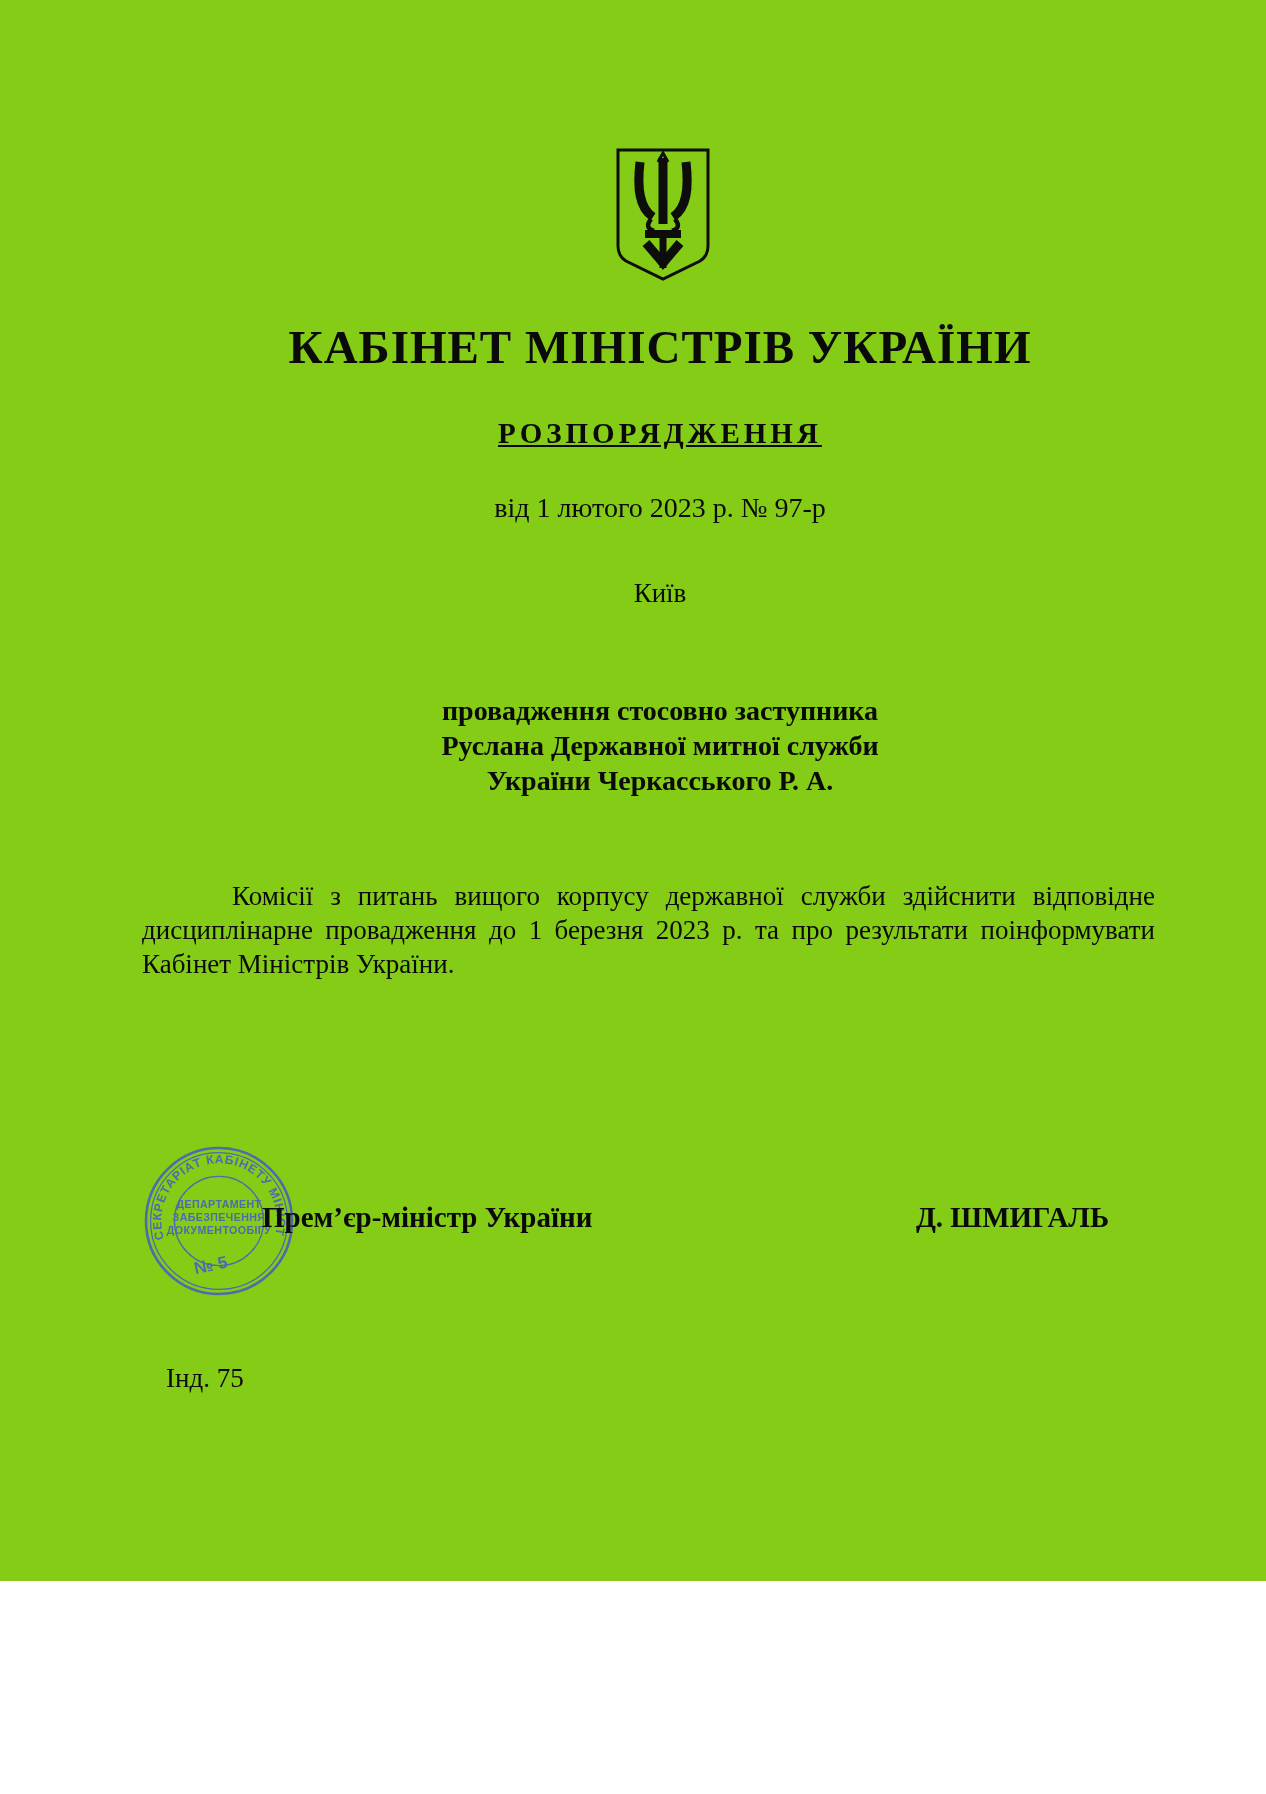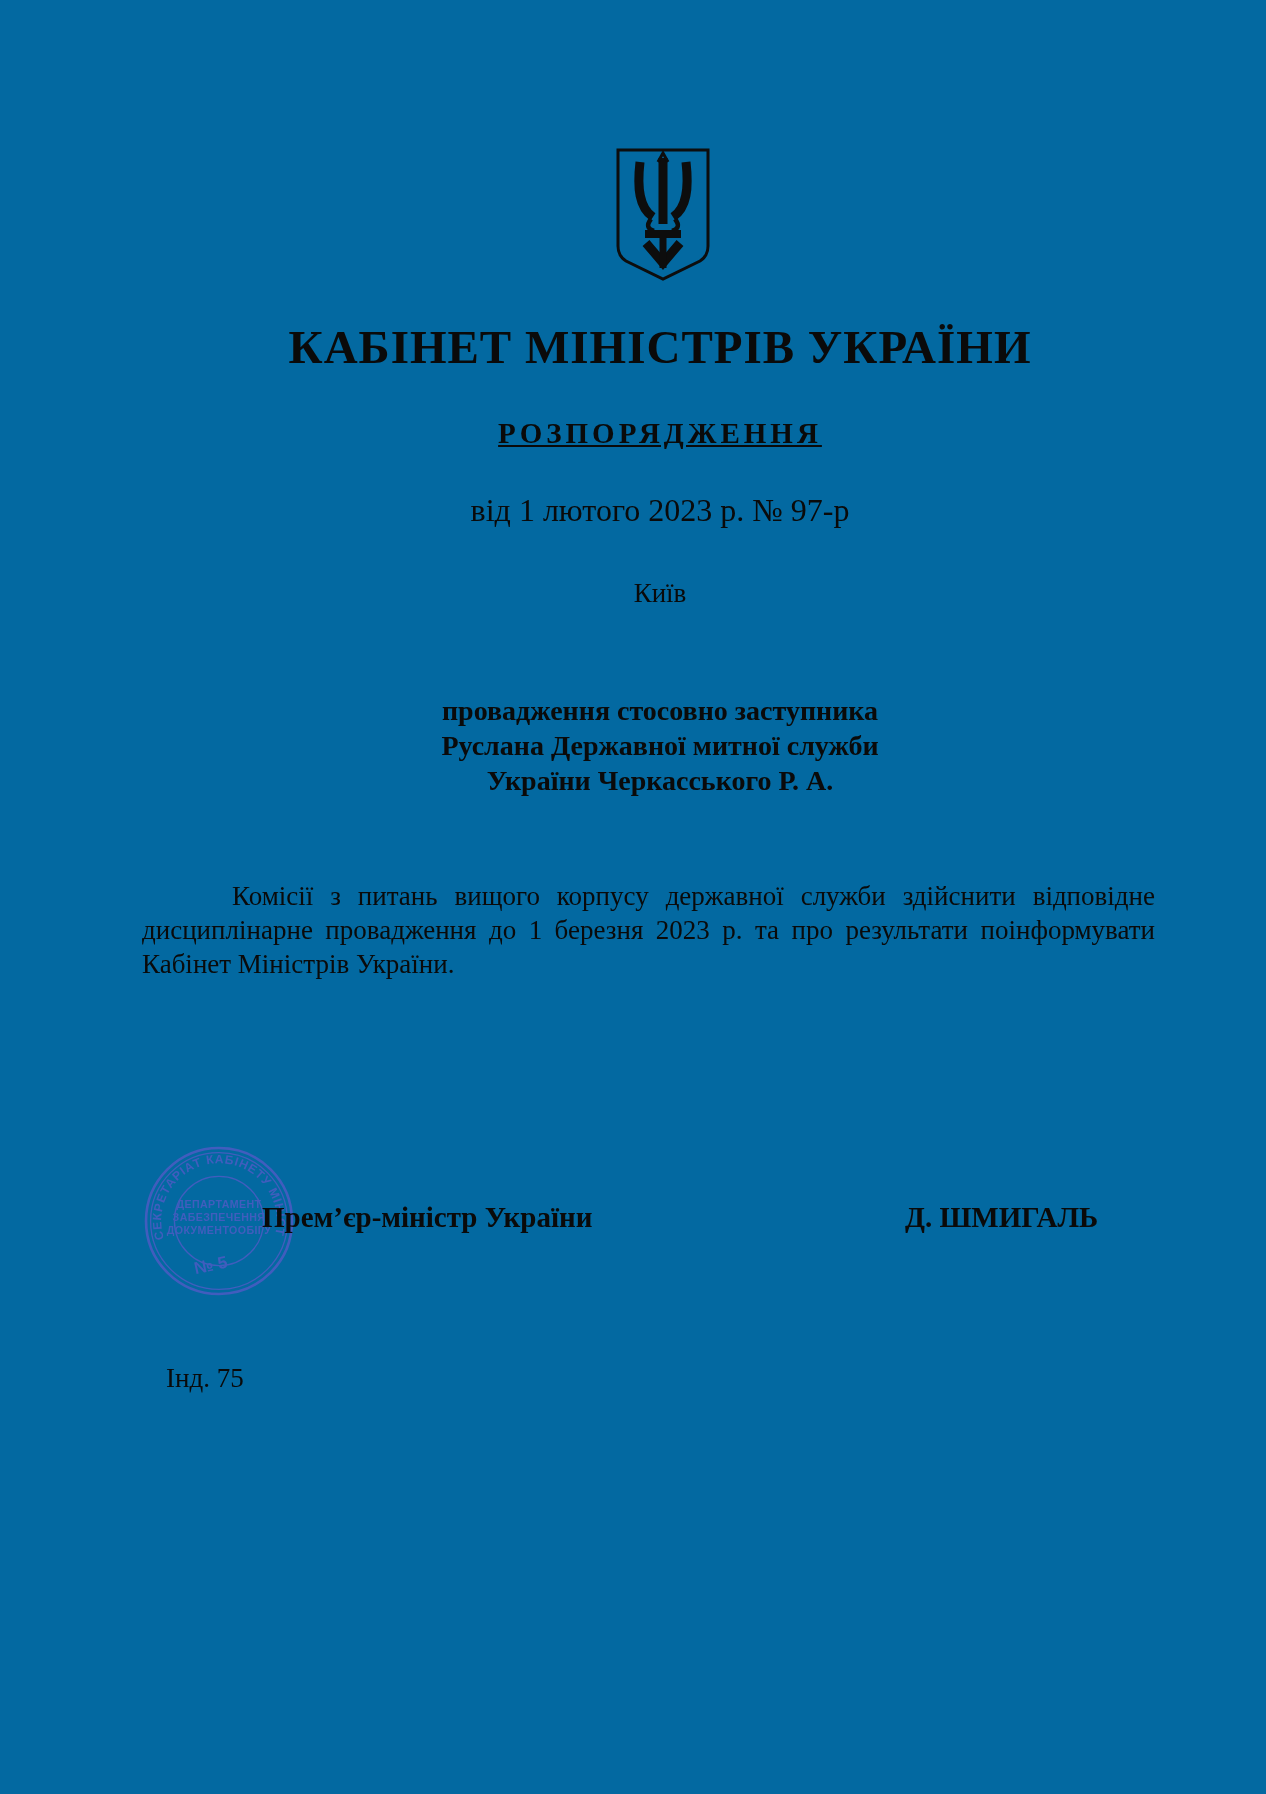--- a/index.html
+++ b/index.html
@@ -1,21 +1,21 @@
 <!DOCTYPE html>
 <html lang="uk"><head>
 <meta charset="utf-8">
 <title>Розпорядження КМУ № 97-р</title>
 <style>
   html, body { margin: 0; padding: 0; background: #ffffff; }
   .page {
     position: relative;
     width: 1266px;
-    height: 1794px;
-    background: #0369a1;
+    height: 1581px;
+    background: #84cc16;
     overflow: hidden;
     font-family: "Liberation Serif", "DejaVu Serif", serif;
     color: #0a0a0a;
   }
   .emblem {
     position: absolute;
     left: 614px; top: 146px;
     width: 98px; height: 137px;
   }
   .centered-col {
@@ -33,21 +33,21 @@
   }
   .doc-type {
     top: 417px;
     font-size: 29px;
     font-weight: bold;
     letter-spacing: 4px;
     text-decoration: underline;
   }
   .date-line {
     top: 492px;
-    font-size: 32px;
+    font-size: 28px;
   }
   .city {
     top: 578px;
     font-size: 27px;
   }
   .doc-title {
     top: 693px;
     font-size: 28px;
     font-weight: bold;
     line-height: 35px;
@@ -93,21 +93,21 @@
     font-size: 29px;
     font-weight: bold;
     z-index: 2;
     white-space: nowrap;
     margin-left: 12px;
   }
   .sig-name {
     position: absolute;
     left: 905px; top: 1201px;
     width: 215px;
-    text-align: left;
+    text-align: center;
     font-size: 29px;
     font-weight: bold;
     z-index: 2;
     white-space: nowrap;
   }
   .index-note {
     position: absolute;
     left: 166px; top: 1363px;
     font-size: 27px;
   }

